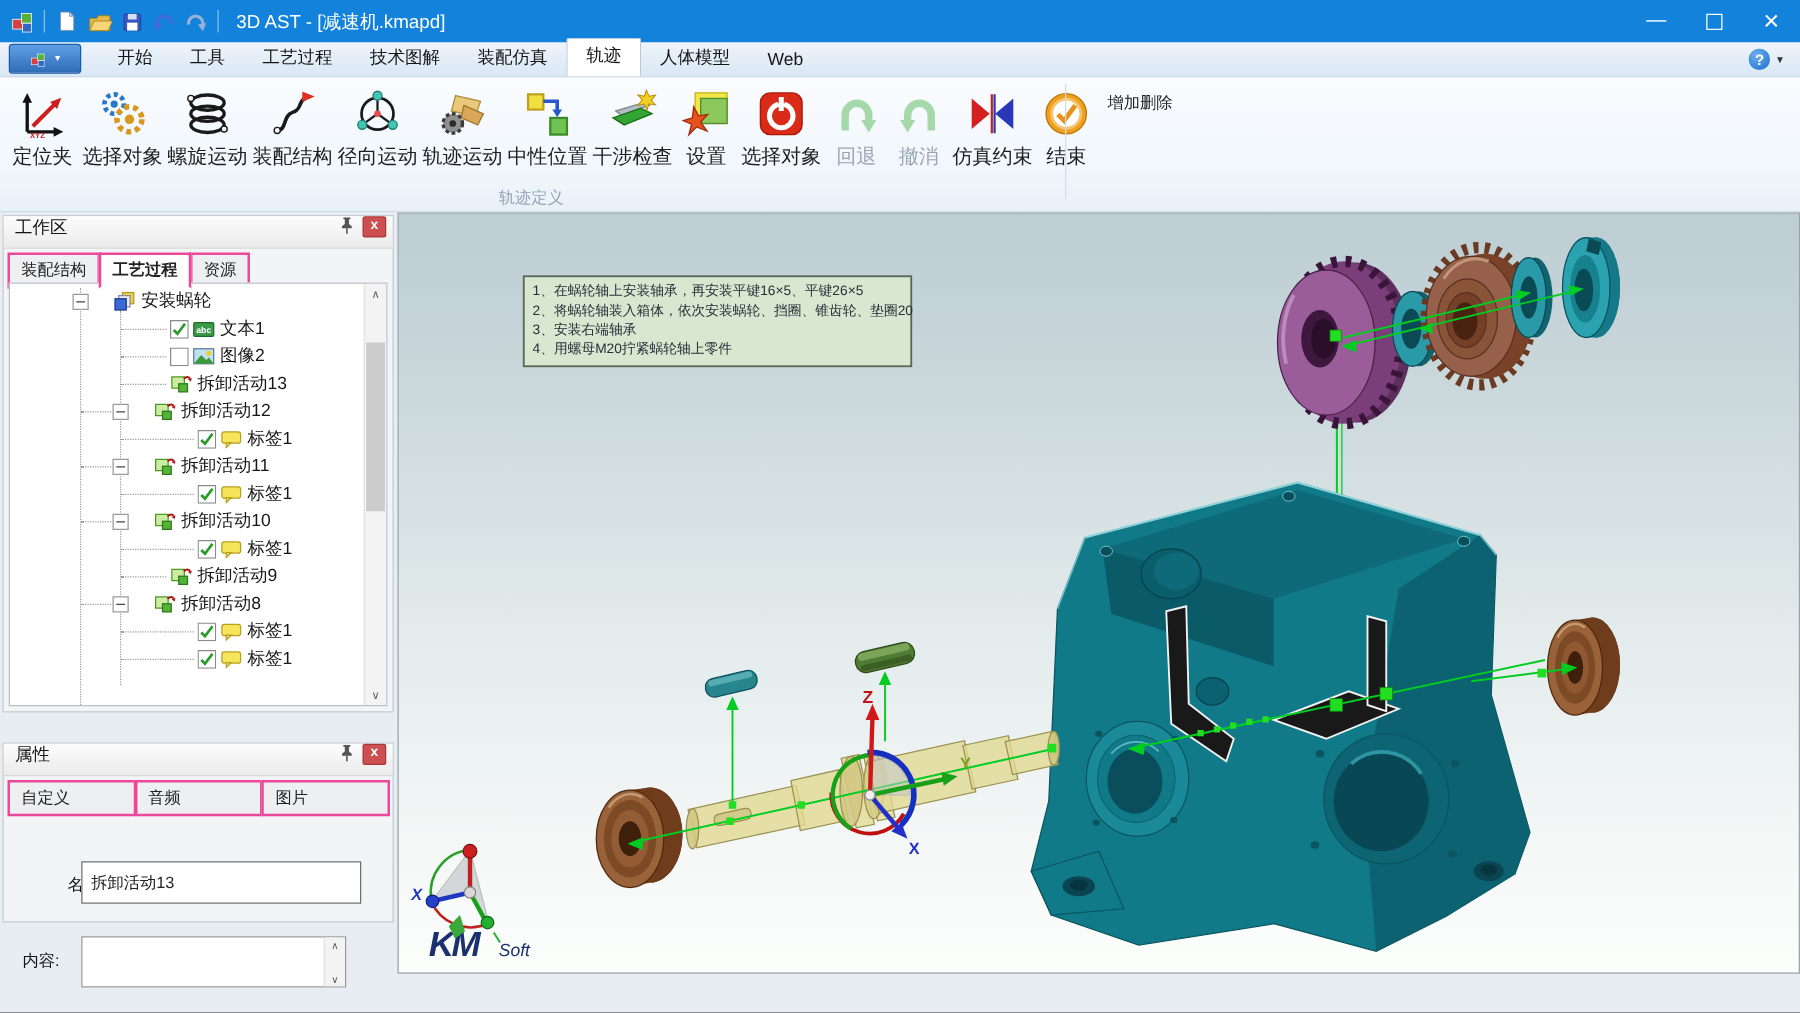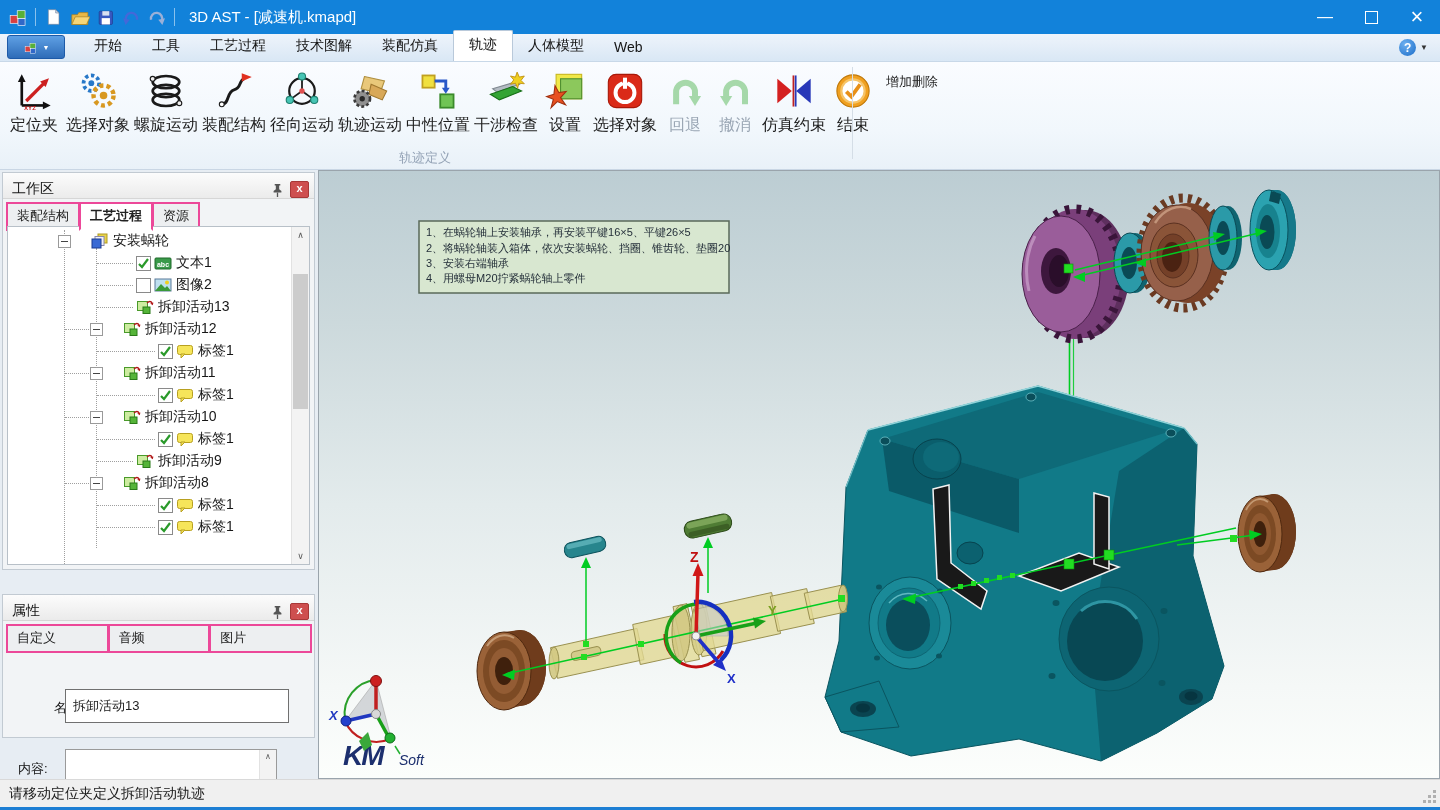--- a/index.html
+++ b/index.html
@@ -37,21 +37,21 @@
   .rsmallcol{display:flex;padding:4px 10px 0 8px;}
   .rsmall{font-size:13px;color:#1e1e1e;white-space:nowrap;}
   .rsep{position:absolute;left:852px;top:5px;bottom:10px;width:1px;background:#d4dde6;}
   .rgroup{position:absolute;left:358px;bottom:2px;width:134px;text-align:center;font-size:13px;color:#94a3b6;}
   
   .main{position:absolute;top:170px;left:0;width:1440px;height:609px;background:#e7edf3;}
   .leftcol{position:absolute;left:0;top:0;width:318px;height:609px;}
   .panel{position:absolute;left:2px;right:3px;background:#f2f4f6;border:1px solid #c2cad2;box-sizing:border-box;}
   .panel.workspace{top:2px;height:398px;}
   .panel.props{top:424px;height:144px;}
-  .phead{height:25px;display:flex;align-items:flex-end;padding:0 5px 0 9px;font-size:14px;color:#141414;
+  .phead{height:25px;display:flex;align-items:flex-start;padding:0 5px 0 9px;font-size:14px;color:#141414;
          background:linear-gradient(#fcfcfc,#ebebeb);border-bottom:1px solid #d6d6d6;}
   .phead .sp{flex:1;}
   .pclose{width:17px;height:15px;background:#ce4f4f;border:1px solid #a83838;border-radius:2px;color:#fff;font-size:11px;
           line-height:13px;text-align:center;margin-left:6px;font-weight:bold;}
   .ptabs{display:flex;padding:3px 3px 0;}
   .ptab{font-size:13px;padding:3px 9px 4px;border:2px solid #ec4899;background:#edeff1;color:#222;margin-right:-1px;white-space:nowrap;}
   .ptab.active{background:#fff;border-bottom-color:#fff;font-weight:bold;position:relative;z-index:2;}
   .ptab.grow{flex:1;text-align:left;}
   
   .treebox{position:absolute;top:53px;left:4px;right:4px;bottom:4px;background:#fff;border:1px solid #b8c0c8;overflow:hidden;}
@@ -823,25 +823,13 @@
 
         <g>
           <text x="24" y="594" font-size="28" font-weight="bold" font-style="italic" fill="#1c2f6e" letter-spacing="-2">KM</text>
           <polygon points="40,570 49,561 53,574 45,580" fill="#3aa83a"></polygon>
           <text x="80" y="594" font-size="14" font-style="italic" fill="#1c2f6e">Soft</text>
         </g>
       </svg>
     </div>
   </div>
 
-  <div class="statusbar">
-    <span class="status-text">请移动定位夹定义拆卸活动轨迹</span>
-    <svg class="grip" width="15" height="15">
-      <rect x="10" y="0" width="3" height="3" fill="#b0b0b0"></rect>
-        <rect x="10" y="5" width="3" height="3" fill="#b0b0b0"></rect>
-      <rect x="10" y="10" width="3" height="3" fill="#b0b0b0"></rect>
-        <rect x="5" y="5" width="3" height="3" fill="#b0b0b0"></rect>
-      <rect x="5" y="10" width="3" height="3" fill="#b0b0b0"></rect>
-        <rect x="0" y="10" width="3" height="3" fill="#b0b0b0"></rect>
-    </svg>
-    <div class="blueline"></div>
-  </div>
 </div>
 
 </body></html>

